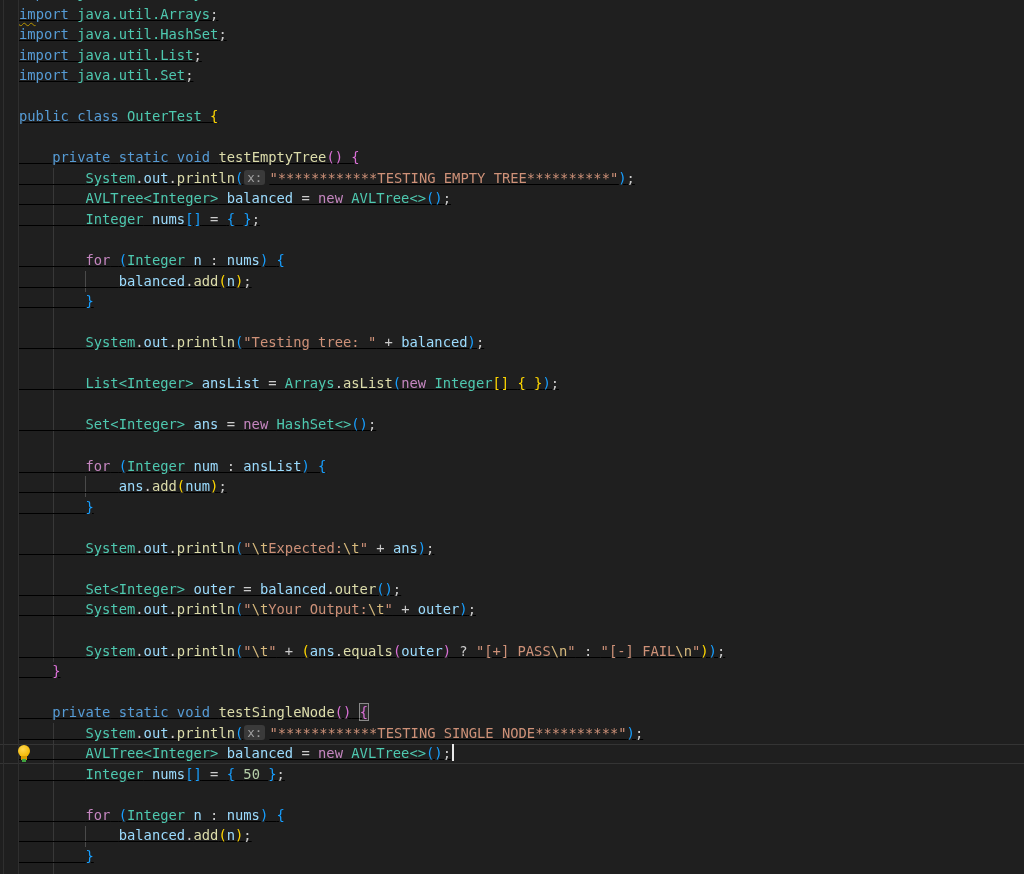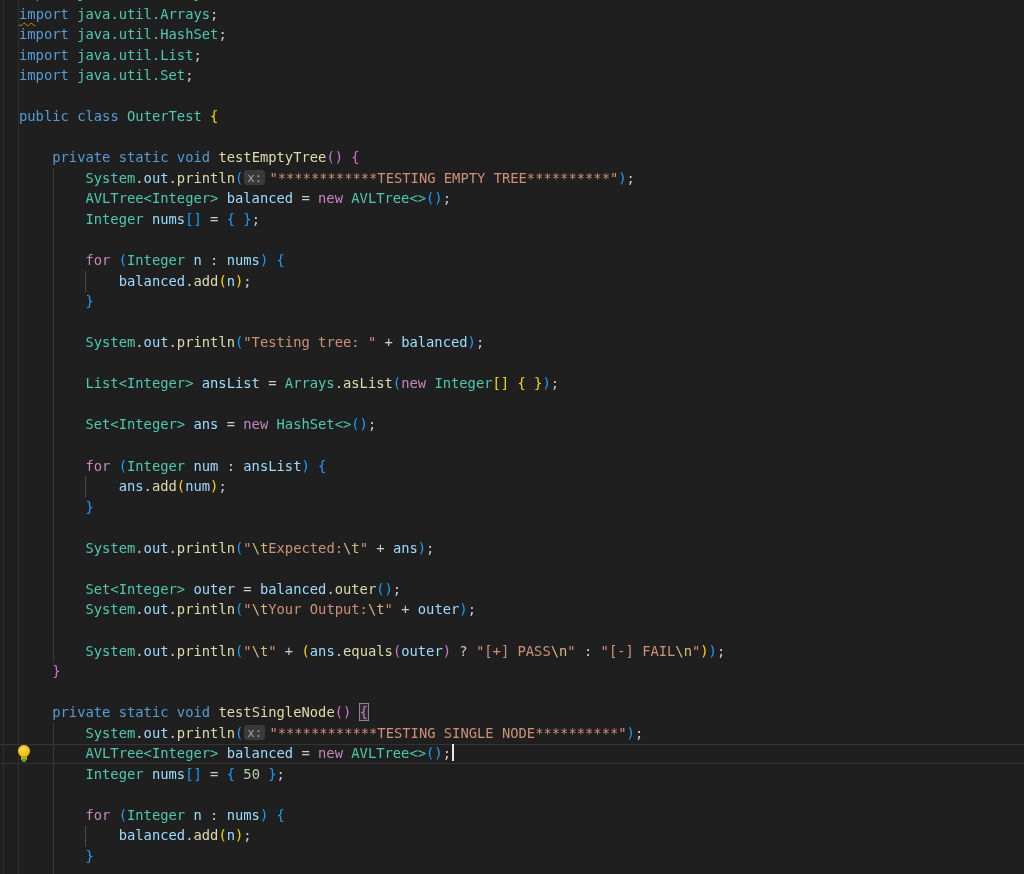--- a/index.html
+++ b/index.html
@@ -9,21 +9,21 @@
     font-family:"DejaVu Sans Mono","Liberation Mono",monospace;
   }
   .editor{
     position:relative;width:1024px;height:874px;overflow:hidden;
   }
   #code{
     position:absolute;left:19px;top:-17px;
     font-size:13.8px;line-height:20.56px;
     white-space:pre;z-index:3;
   }
-  .line{height:20.56px;}
+  .line{height:20.56px;text-decoration:underline;}
   .inlay{
     display:inline-block;
     background:#3a3a3a;color:#a0a0a0;
     border-radius:3px;padding:0 3px;margin:0 4px 0 1px;
     font-size:12.5px;line-height:15px;vertical-align:1px;
   }
   .cursor{
     display:inline-block;width:2px;height:17px;background:#e8e8e8;
     vertical-align:-3px;margin-left:1px;
   }

